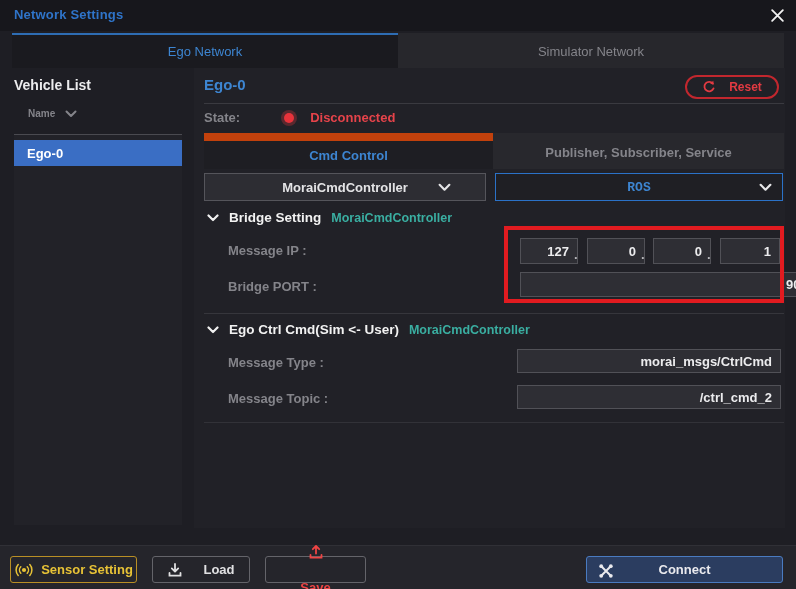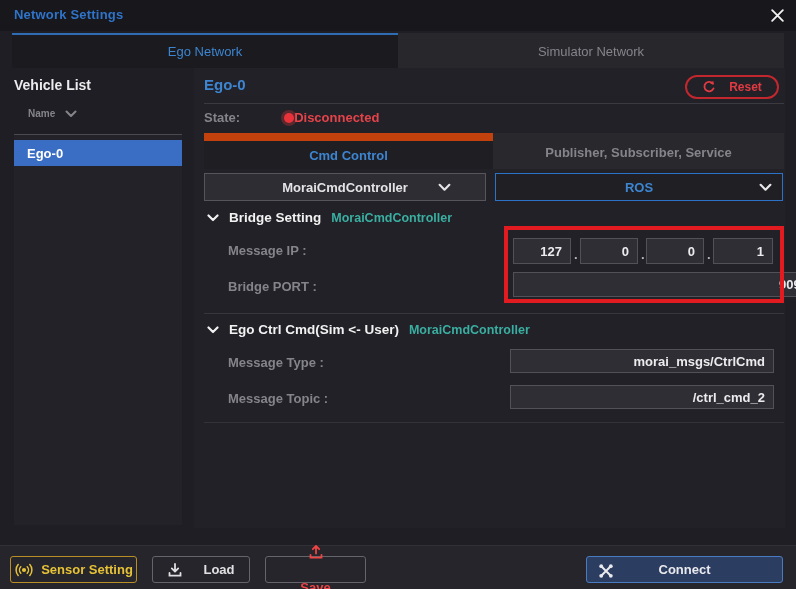--- a/index.html
+++ b/index.html
@@ -26,39 +26,39 @@
   .list-item { position:absolute; left:0; top:5px; width:168px; height:26px; display:flex; align-items:center; padding-left:13px; font-size:13px; font-weight:bold; cursor:pointer; }
   .list-item.selected { background:#3a6ec4; color:#ffffff; }
   
   .main-panel { position:absolute; left:194px; top:68px; width:591px; height:460px; background:#212127; }
   .ego-title { position:absolute; left:204px; top:76px; font-size:15px; font-weight:bold; color:#3d85d1; }
   .reset-btn { position:absolute; left:685px; top:75px; width:94px; height:24px; border:2px solid #c2272e; border-radius:13px; background:transparent; color:#e23a42; display:flex; align-items:center; justify-content:center; gap:13px; font-size:12px; font-weight:bold; cursor:pointer; }
   .hdiv { position:absolute; height:1px; background:#3a3a40; }
   .state-row { position:absolute; left:204px; top:110px; display:flex; align-items:center; font-size:13px; font-weight:bold; }
   .state-label { color:#84848a; }
   .state-dot { width:10px; height:10px; border-radius:50%; background:#e8333b; box-shadow:0 0 0 3px rgba(226,55,62,.30); margin-left:44px; }
-  .state-value { margin-left:0; color:#e5434a; }
+  .state-value { margin-left:16px; color:#e5434a; }
   
   .subtabbar { position:absolute; left:204px; top:133px; width:580px; height:36px; display:flex; }
   .subtab { display:flex; align-items:center; justify-content:center; font-size:13px; font-weight:bold; cursor:pointer; }
   .subtab.active { width:289px; background:#1e1e23; border-top:8px solid #c2410c; color:#3d85d1; }
   .subtab.inactive { flex:1; background:#28282d; border-top:2px solid #28282d; color:#84848a; }
   
   .dropdown { position:absolute; height:28px; display:flex; align-items:center; justify-content:center; font-size:13px; font-weight:bold; cursor:pointer; }
   .dd-controller { left:204px; top:173px; width:282px; background:#2d2d33; border:1px solid #55555b; color:#e4e4e6; }
   .dd-controller .dd-chevron { position:absolute; right:34px; top:9px; color:#e4e4e6; }
-  .dd-protocol { left:495px; top:173px; width:288px; background:#1f1f24; border:1px solid #2b72c8; color:#3d85d1; }
+  .dd-protocol { left:495px; top:173px; width:288px; background:#1f1f24; border:1px solid #2b72c8; color:#3d85d1;font-family:Liberation Mono, monospace; }
   .dd-protocol .dd-chevron { position:absolute; right:10px; top:9px; color:#e8e8ea; }
   
   .section-hdr { position:absolute; display:flex; align-items:center; gap:10px; cursor:pointer; }
   .section-chevron { color:#f0f0f0; display:flex; }
   .section-title { font-size:13.5px; font-weight:bold; color:#f2f2f2; }
   .section-controller { font-size:12.5px; font-weight:bold; color:#3aaea1; }
   .field-label { position:absolute; left:228px; color:#84848a; font-size:13px; font-weight:bold; }
-  .box-input { position:absolute; background:#2e2e34; border:1px solid #515157; color:#ececee; font-family:"Liberation Sans", sans-serif; font-size:13px; font-weight:bold; text-align:right; padding:0 8px; outline:none; }
+  .box-input { position:absolute; background:#2e2e34; border:1px solid #515157; color:#ececee; font-family:"Liberation Sans", sans-serif; font-size:13px; font-weight:bold; text-align:right; padding:0 8px; outline:none;margin-left:7px; }
   .ip-dot { position:absolute; color:#b8b8bc; font-size:13px; font-weight:bold; }
   .annotation-rect { position:absolute; left:504px; top:226px; width:280px; height:77px; border:4px solid #e11b20; pointer-events:none; }
   
   .footer { position:absolute; left:0; top:545px; width:796px; height:44px; background:#25252b; border-top:1px solid #303036; }
   .fbtn { position:absolute; top:10px; height:27px; display:flex; align-items:center; justify-content:center; border-radius:3px; font-size:13px; font-weight:bold; cursor:pointer; background:transparent; }
   .btn-sensor { left:10px; width:127px; border:1px solid #b98f25; color:#e7c236; gap:7px; }
   .btn-load { left:152px; width:98px; border:1px solid #64646a; color:#e0e0e2; gap:20px; }
   .btn-save { left:265px; width:101px; border:1px solid #64646a; color:#ef4444; gap:20px;flex-direction:column; }
   .btn-connect { left:586px; width:197px; border:1px solid #4a7bc0; background:#2b3d60; color:#eaeaee; }
   .btn-connect .connect-icon { position:absolute; left:11px; top:6px; }

